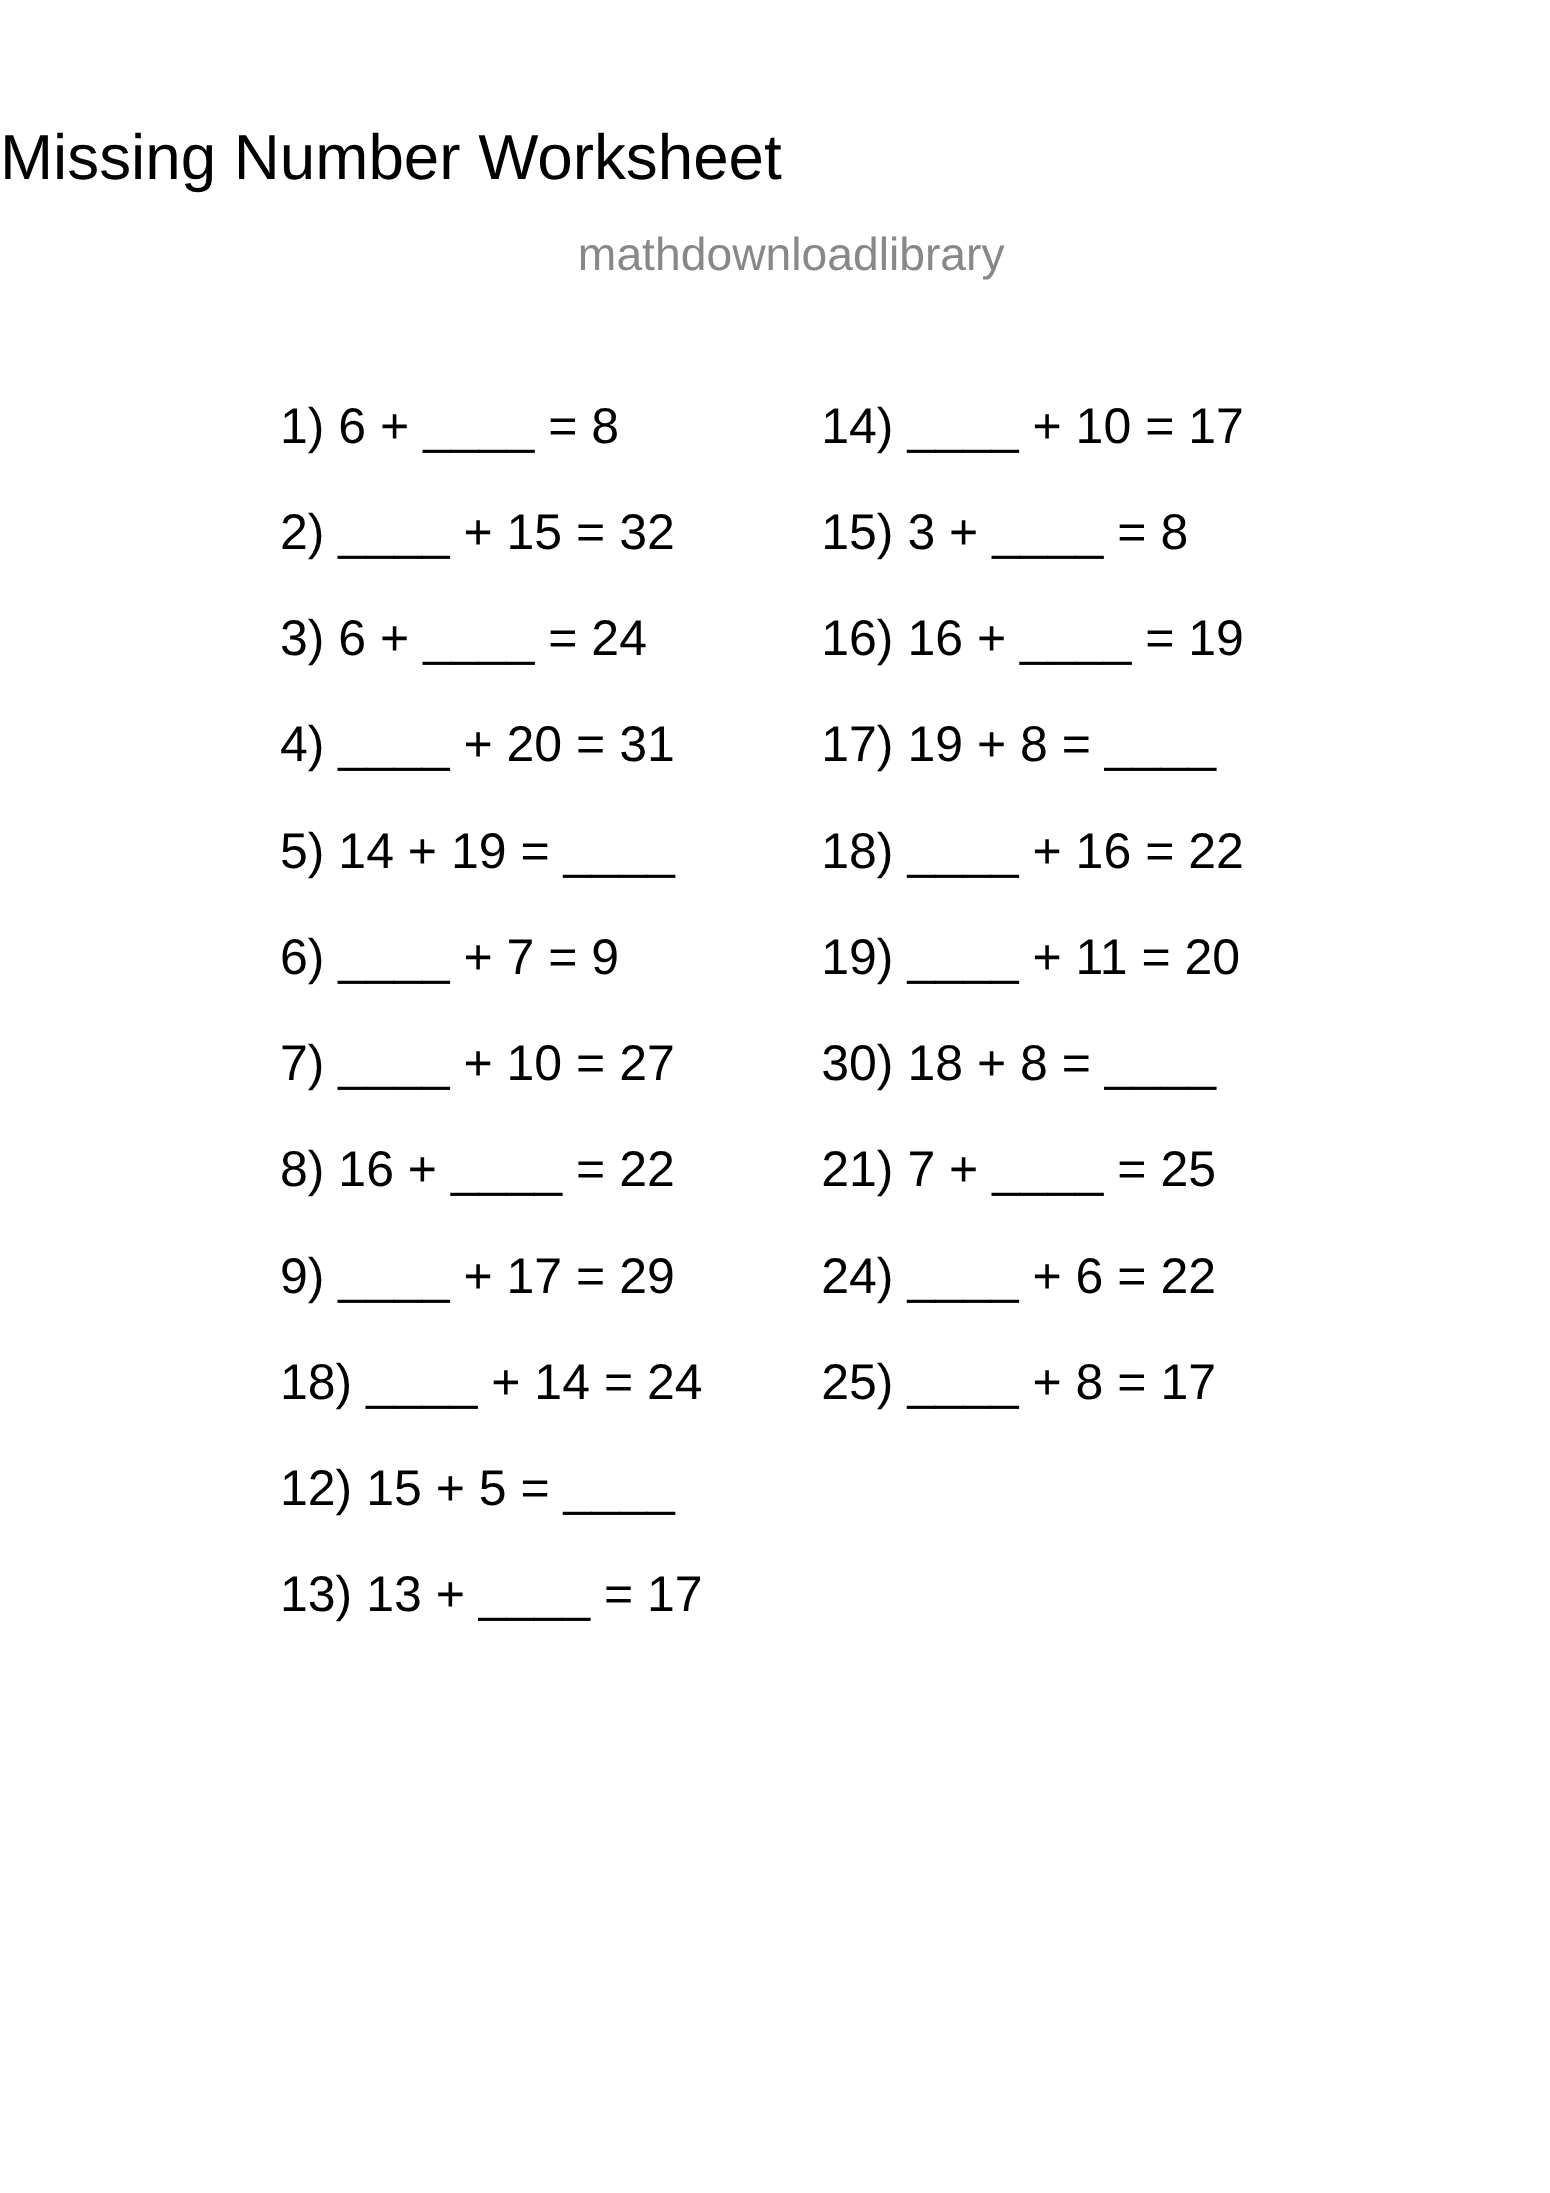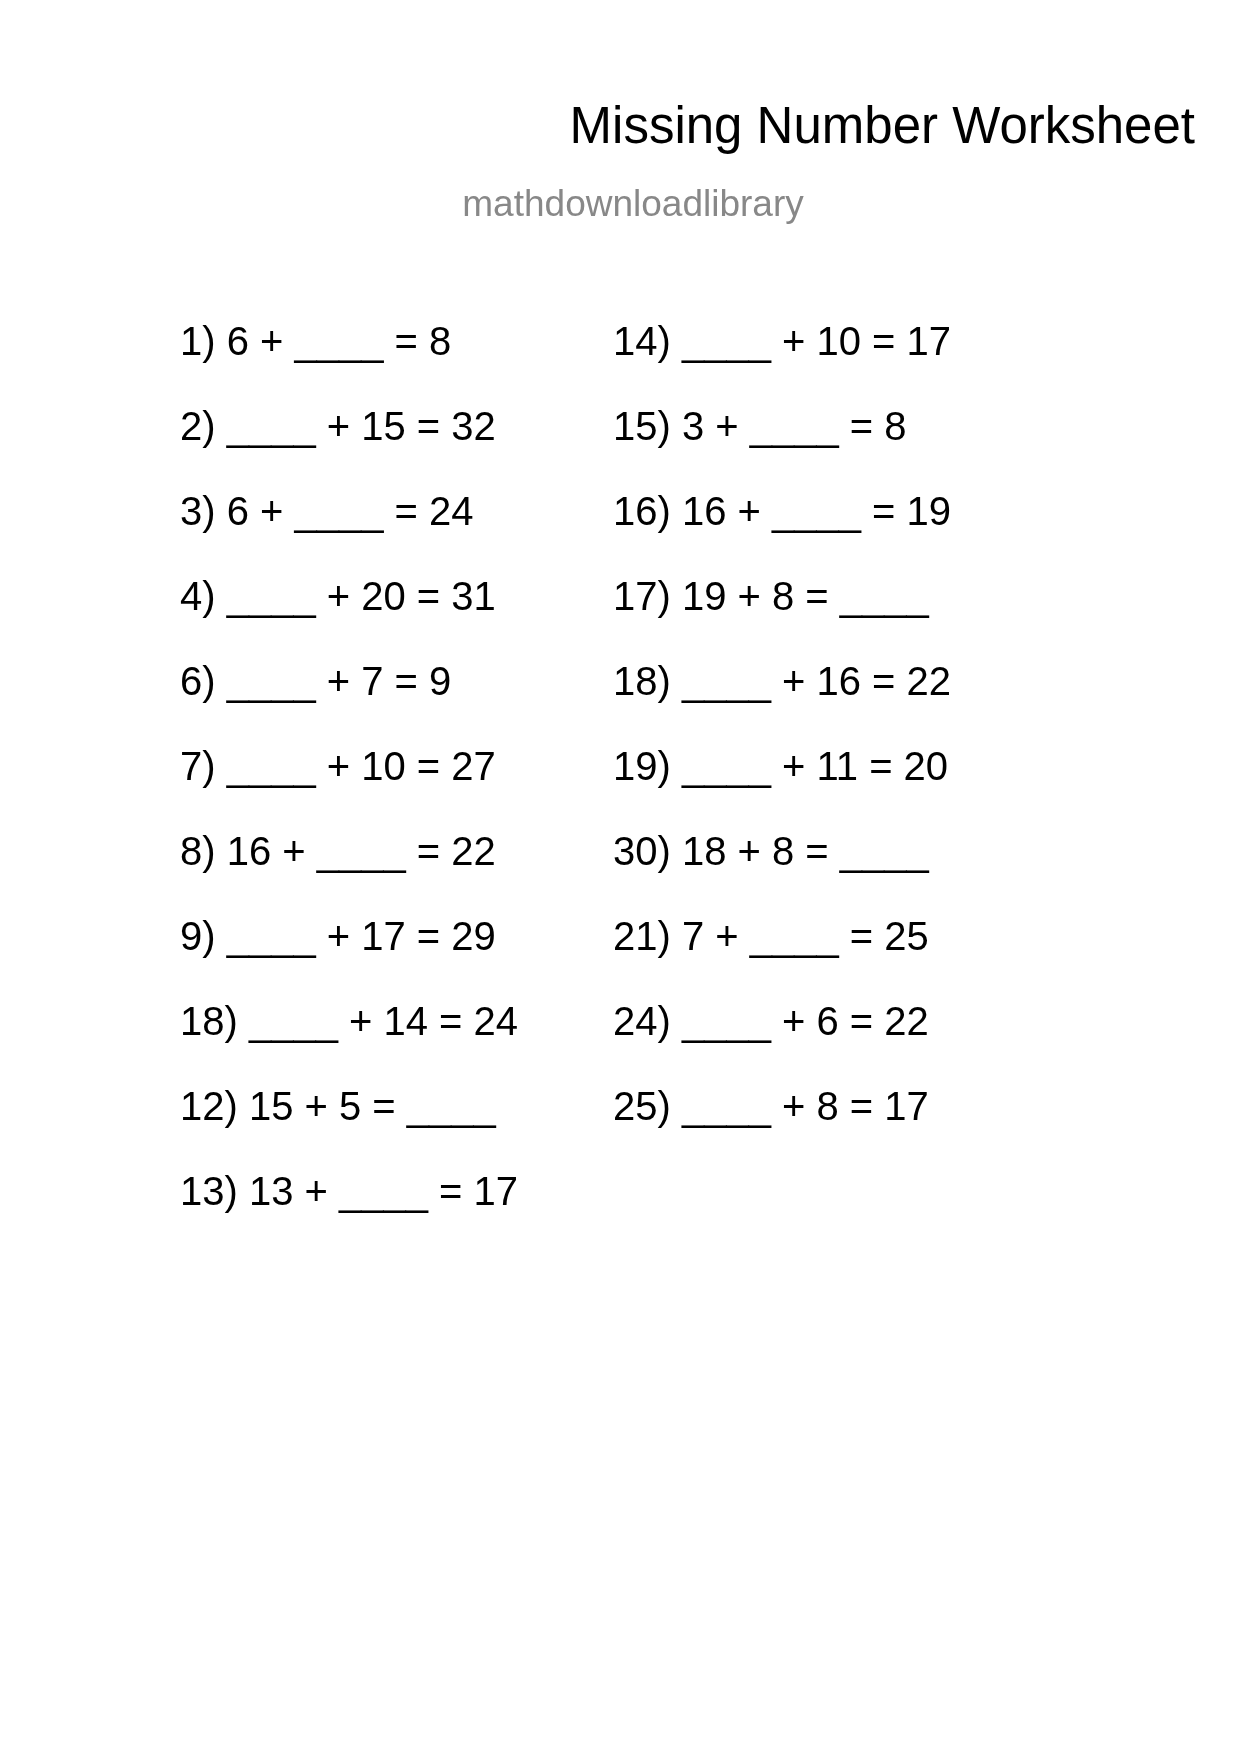--- a/index.html
+++ b/index.html
@@ -20,21 +20,21 @@
       left: 0; top: 0;
       width: 1240px;
       height: 1754px;
       background: #ffffff;
     }
     .title {
       position: absolute;
       left: 0;
       width: 1195px;
       top: 96px;
-      text-align: right;
+      text-align: left;
       font-size: 51px;
       line-height: 60px;
       font-weight: normal;
       color: #000000;
       margin: 0;
       white-space: nowrap;
     }
     .subtitle {
       position: absolute;
       left: 0;
@@ -42,20 +42,21 @@
       top: 182px;
       text-align: center;
       font-size: 37px;
       line-height: 44px;
       color: #888888;
       white-space: nowrap;
     }
     .column {
       position: absolute;
       top: 318px;
+      margin-left: 44px;
     }
     .column.left { left: 180px; }
     .column.right { left: 613px; }
     .problem {
       height: 85px;
       font-size: 40px;
       line-height: 46px;
       white-space: pre;
       color: #000000;
     }
@@ -65,20 +66,21 @@
 
 <div class="page">
   <h1 class="title">Missing Number Worksheet</h1>
   <div class="subtitle">mathdownloadlibrary</div>
 
   <div class="column left">
     <div class="problem">1) 6 + ____ = 8</div>
     <div class="problem">2) ____ + 15 = 32</div>
     <div class="problem">3) 6 + ____ = 24</div>
     <div class="problem">4) ____ + 20 = 31</div>
+    <div class="problem">5) 14 + 19 = ____</div>
     <div class="problem">6) ____ + 7 = 9</div>
     <div class="problem">7) ____ + 10 = 27</div>
     <div class="problem">8) 16 + ____ = 22</div>
     <div class="problem">9) ____ + 17 = 29</div>
     <div class="problem">18) ____ + 14 = 24</div>
     <div class="problem">12) 15 + 5 = ____</div>
     <div class="problem">13) 13 + ____ = 17</div>
   </div>
 
   <div class="column right">

